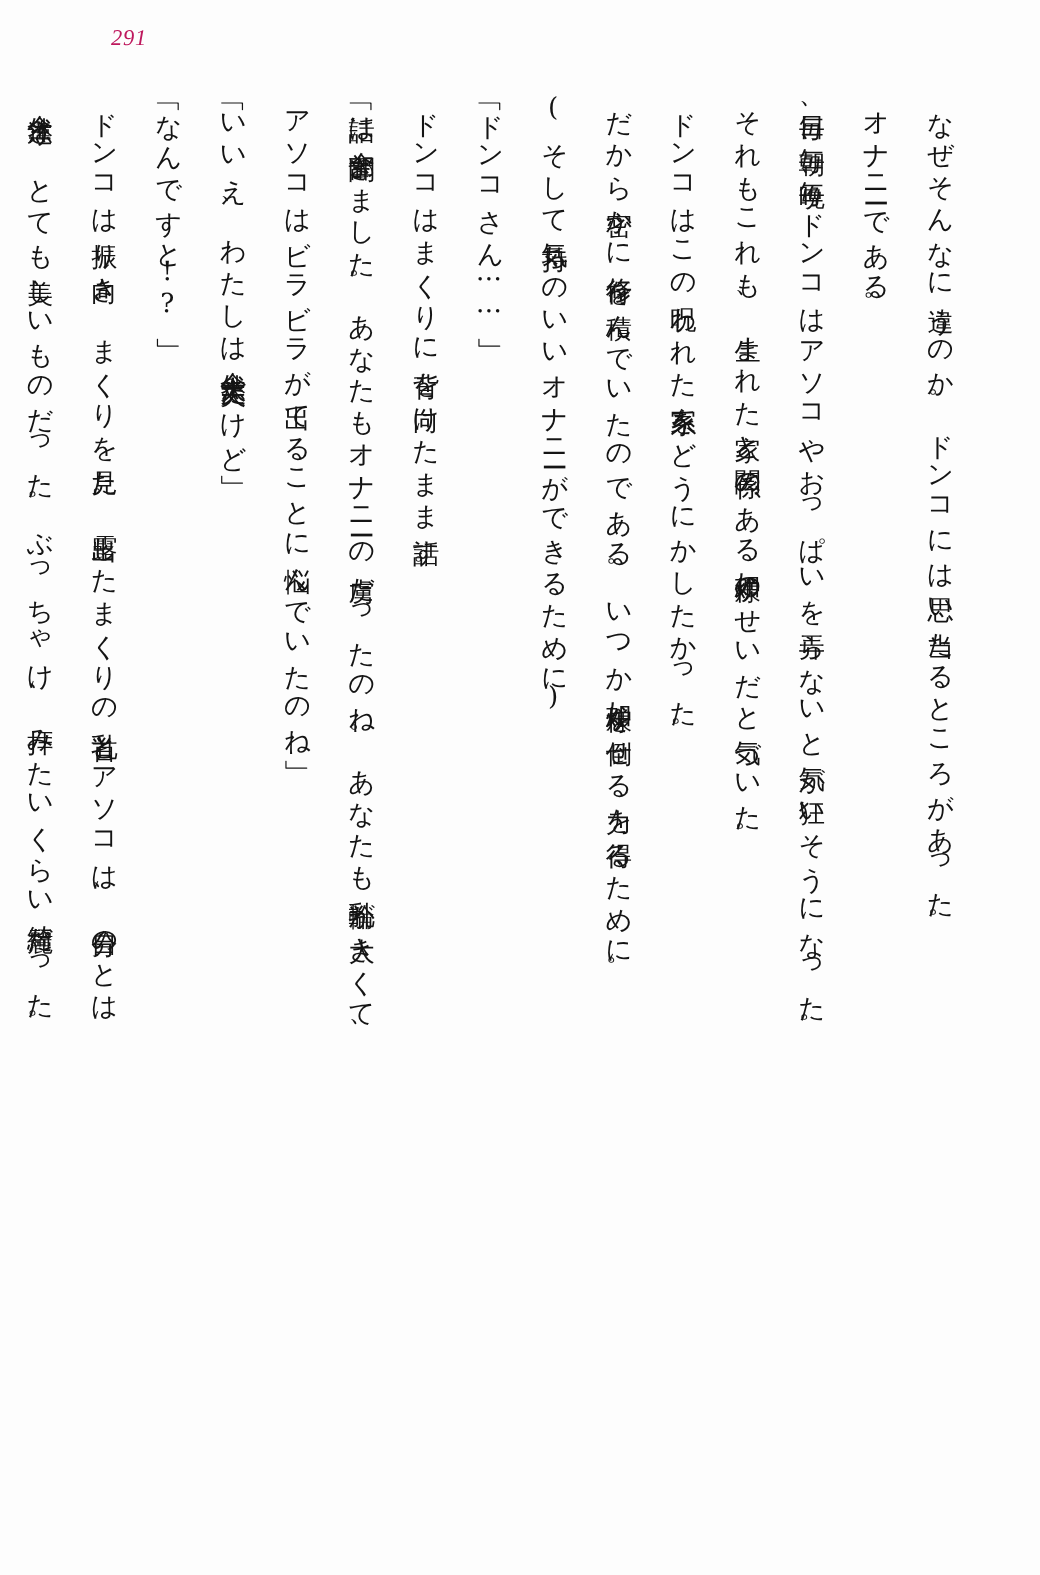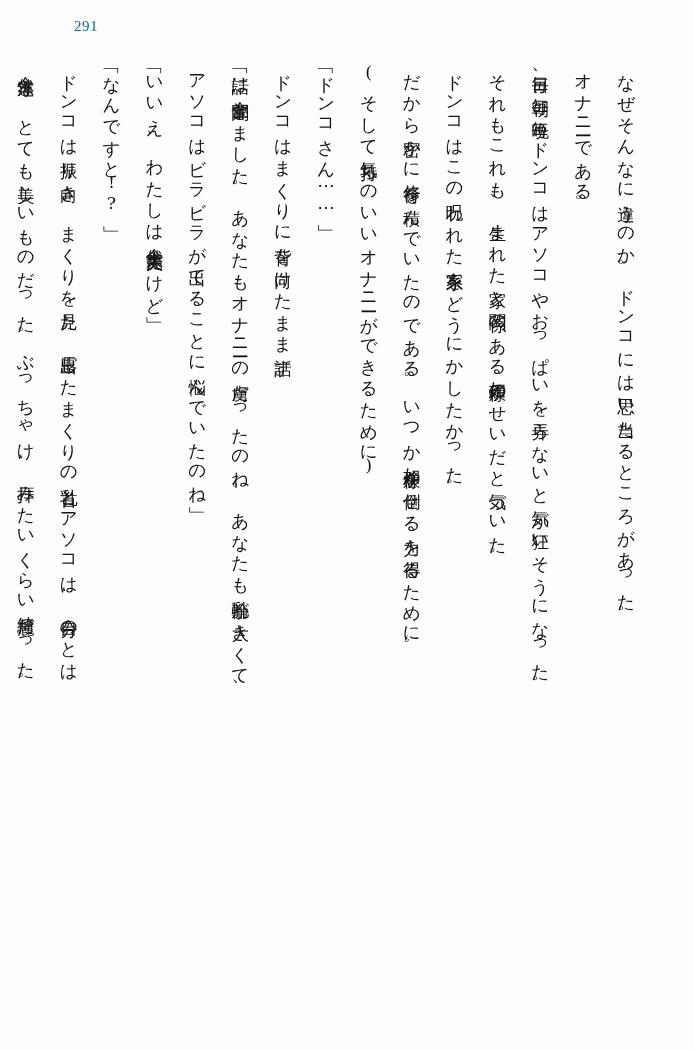--- a/index.html
+++ b/index.html
@@ -21,22 +21,23 @@
     inset: 0;
     background: #fdfdfd;
   }
 
   
   #page-number {
     position: absolute;
     top: 18px;
     left: 74px;
     font-size: 15px;
+    font-style: italic;
     font-family: "Liberation Serif", "DejaVu Serif", serif;
-    color: #0369a1;
+    color: #be185d;
     letter-spacing: 0.5px;
   }
 
   
   #text-block {
     position: absolute;
     top: 62px;
     right: 46px;
     left: 40px;
     bottom: 60px;

